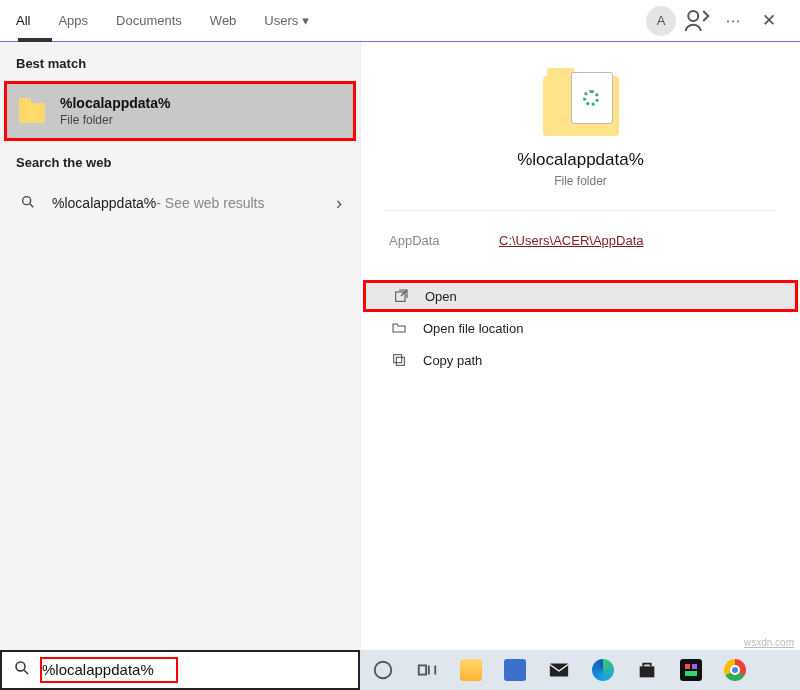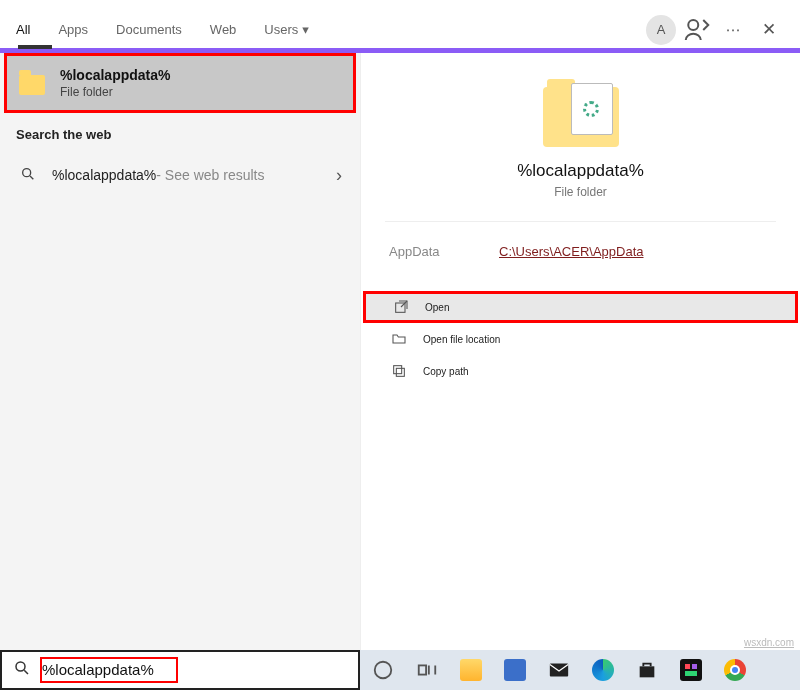--- a/index.html
+++ b/index.html
@@ -1,19 +1,19 @@
 <!DOCTYPE html>
 <html><head>
 <meta charset="utf-8">
 <style>
 * { margin:0; padding:0; box-sizing:border-box; font-family:"Segoe UI",Arial,sans-serif; }
 body { width:800px; height:690px; background:#fff; position:relative; overflow:hidden; }
 
 
-.tabs { height:42px; display:flex; align-items:center; padding:0 2px; border-bottom:5px solid #8b5cf6; position:relative;margin-top:11px; }
+.tabs { height:42px; display:flex; align-items:center; padding:0 2px; border-bottom:1px solid #8b5cf6; position:relative; }
 .tab { padding:0 14px; height:42px; display:flex; align-items:center; font-size:13px; color:#666; cursor:pointer; }
 .tab.active { color:#111; }
 .tab.active::after { content:""; position:absolute; bottom:-1px; height:4px; background:#333; width:34px; left:18px; }
 .tab .chev { margin-left:4px; }
 .topright { margin-left:auto; display:flex; align-items:center; gap:6px; padding-right:14px; }
 .circle-a { width:30px; height:30px; border-radius:50%; background:#e4e4e4; display:flex; align-items:center; justify-content:center; font-size:13px; color:#555; }
 .icon-btn { width:30px; height:30px; display:flex; align-items:center; justify-content:center; color:#555; cursor:pointer; font-size:15px; }
 .icon-btn.close { font-size:17px; }
 
 
@@ -44,21 +44,21 @@
 .bf-page { position:absolute; right:6px; top:-4px; width:42px; height:52px; background:#fff; border:1px solid #bbb; border-radius:2px; }
 .bf-gear { position:absolute; right:20px; top:14px; width:16px; height:16px; border:3px dotted #4a8; border-radius:50%; }
 .pv-title { font-size:17px; color:#111; }
 .pv-sub   { font-size:12px; color:#777; margin-top:4px; }
 
 .loc-row { display:flex; padding:22px 28px; font-size:13px; }
 .loc-label { color:#888; width:110px; }
 .loc-val { color:#7f1d1d; text-decoration:underline; cursor:pointer; }
 
 .actions { margin-top:10px; }
-.act { height:24px; display:flex; align-items:center; padding:16px 28px; font-size:10px; color:#222; cursor:pointer; }
+.act { height:24px; display:flex; align-items:center; padding:16px 28px; font-size:13px; color:#222; cursor:pointer; }
 .act.sel { background:#e8e8e8; position:relative; outline:3px solid red; outline-offset:-3px; margin:0 2px; }
 .act .aicon { width:20px; margin-right:14px; color:#555; display:flex; align-items:center; justify-content:center; }
 .act svg { width:16px; height:16px; }
 
 
 .searchbar { position:absolute; left:0; bottom:0; height:40px; width:360px; border:2px solid #222; display:flex; align-items:center; background:#fff; }
 .searchbar .mag { width:40px; text-align:center; color:#333; font-size:17px; }
 .searchbar .inwrap { flex:1; position:relative; }
 .searchbar input { border:0; font-size:15px; color:#111; width:calc(100% - 6px); outline:none; background:transparent; }
 .searchbar .redline { position:absolute; border:2px solid red; left:-2px; right:180px; top:-4px; bottom:-4px; pointer-events:none; }
@@ -101,20 +101,21 @@
           <path d="M17 4l4 4-4 4"></path>
         </svg>
     </div>
     <div class="icon-btn">⋯</div>
     <div class="icon-btn close">✕</div>
   </div>
 </div>
 
 <div class="main">
   <div class="left">
+    <div class="section-label">Best match</div>
     <div class="best">
       <div class="ficon">
           <div class="folder-tab"></div>
           <div class="folder-body"></div>
         </div>
       <div>
         <div class="title">%localappdata%</div>
         <div class="sub">File folder</div>
       </div>
     </div>

